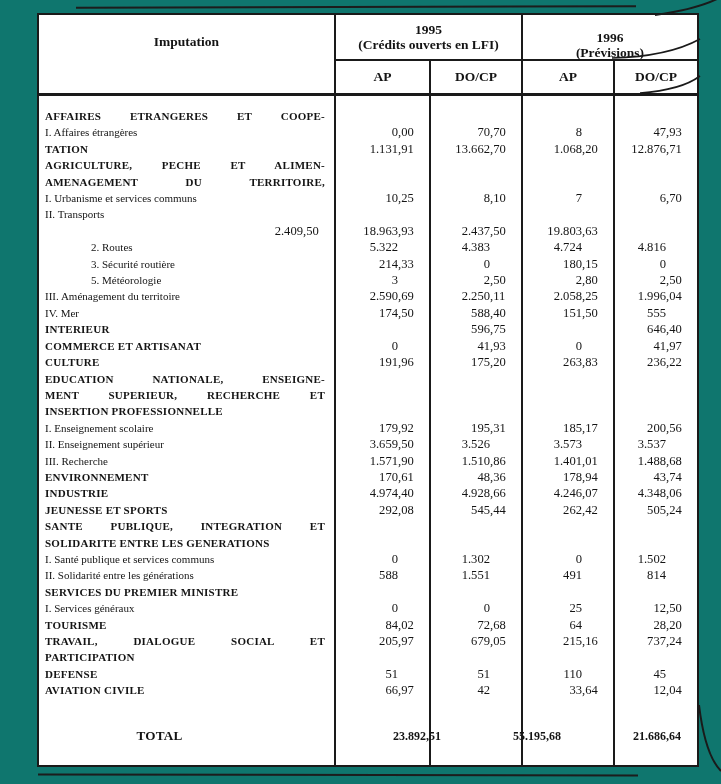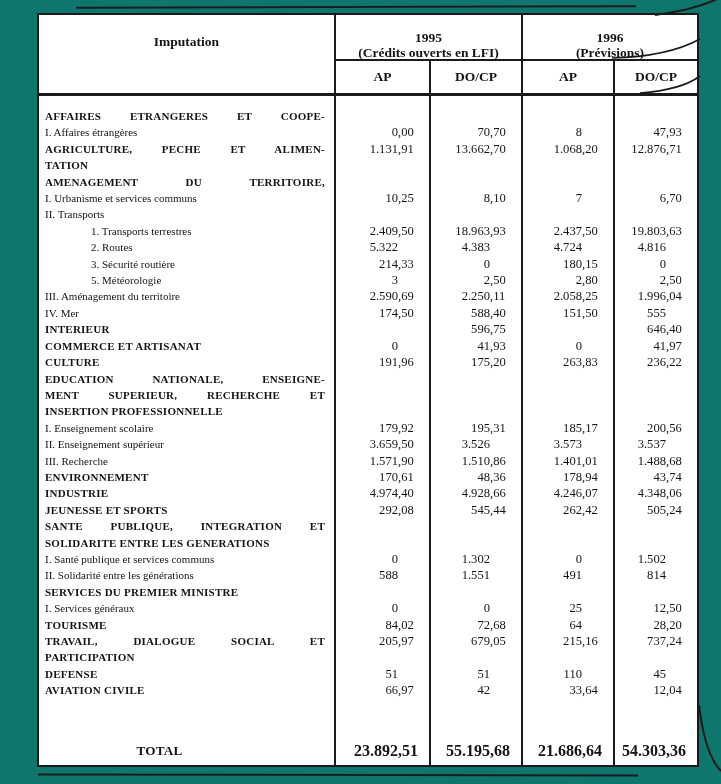--- a/index.html
+++ b/index.html
@@ -24,21 +24,21 @@
   .vl2 { left:482px; top:0;    width:2px; height:750px; }
   .vl3 { left:390px; top:44px; width:2px; height:706px; }
   .vl4 { left:574px; top:44px; width:2px; height:706px; }
   .hl-sub  { left:295px; top:44px; width:363px; height:2px; }
   .hl-head { left:0;     top:78px; width:658px; height:3px; }
 
   
   .hcell { position:absolute; display:flex; flex-direction:column; align-items:center; justify-content:center;
            font-weight:bold; font-size:13.5px; line-height:15.5px; text-align:center; }
   .h-imp   { left:0;     top:0;    width:295px; height:78px; padding-bottom:24px; box-sizing:border-box; }
-  .h-1995  { left:297px; top:8px;    width:185px; height:44px; }
+  .h-1995  { left:297px; top:0;    width:185px; height:44px; }
   .h-1996  { left:484px; top:8px;    width:174px; height:44px; }
   .h-ap95  { left:297px; top:46px; width:93px;  height:32px; }
   .h-do95  { left:392px; top:46px; width:90px;  height:32px; }
   .h-ap96  { left:484px; top:46px; width:90px;  height:32px; }
   .h-do96  { left:576px; top:46px; width:82px;  height:32px; }
 
   
   .tbody {
     position:absolute; left:0; top:81px; width:658px; height:669px;
     display:flex; flex-direction:column; padding-top:12px; box-sizing:border-box;
@@ -46,23 +46,23 @@
   .row { display:grid; grid-template-columns:295px 95px 92px 92px 84px; }
   .lbl { padding-left:6px; padding-right:9px; font-size:11px; line-height:16.4px; }
   .row.bold .lbl { font-weight:bold; letter-spacing:0.25px; }
   .ln { }
   .ln.jl { text-align:justify; text-align-last:justify; }
   .lbl.indent { padding-left:52px; }
   .val { display:flex; font-size:12.6px; line-height:16.4px; padding-right:13px; box-sizing:border-box; }
   .val .ip { flex:1; text-align:right; white-space:pre; }
   .val .dp { width:18px; text-align:left; white-space:pre; }
 
-  .row-total { margin-top:auto; margin-bottom:6px; font-weight:bold; }
+  .row-total { margin-top:auto; margin-bottom:21px; font-weight:bold;gap:28px; }
   .row-total .lbl { text-align:center; letter-spacing:1.5px; font-size:13.2px; padding-right:60px; }
-  .row-total .val { font-size:16px; }
+  .row-total .val { font-size:12px; }
 </style>
 </head>
 <body>
 
 <div class="page">
 
   <div class="artifact-top"></div>
   <div class="artifact-bottom"></div>
 
   <div class="table">
@@ -127,22 +127,22 @@
             <span class="ip">8</span>
             <span class="dp"></span>
           </div>
           <div class="val">
             <span class="ip">47</span>
             <span class="dp">,93</span>
           </div>
         </div>
         <div class="row bold">
           <div class="lbl">
+            <div class="ln">TATION</div>
             <div class="ln jl">AGRICULTURE, PECHE ET ALIMEN-</div>
-            <div class="ln">TATION</div>
           </div>
           <div class="val">
             <span class="ip">1.131</span>
             <span class="dp">,91</span>
           </div>
           <div class="val">
             <span class="ip">13.662</span>
             <span class="dp">,70</span>
           </div>
           <div class="val">
@@ -211,23 +211,20 @@
           <div class="val">
             <span class="ip"></span>
             <span class="dp"></span>
           </div>
           <div class="val">
             <span class="ip"></span>
             <span class="dp"></span>
           </div>
         </div>
         <div class="row">
-          <div class="lbl indent">
-            <div class="ln">1. Transports terrestres</div>
-          </div>
           <div class="val">
             <span class="ip">2.409</span>
             <span class="dp">,50</span>
           </div>
           <div class="val">
             <span class="ip">18.963</span>
             <span class="dp">,93</span>
           </div>
           <div class="val">
             <span class="ip">2.437</span>

